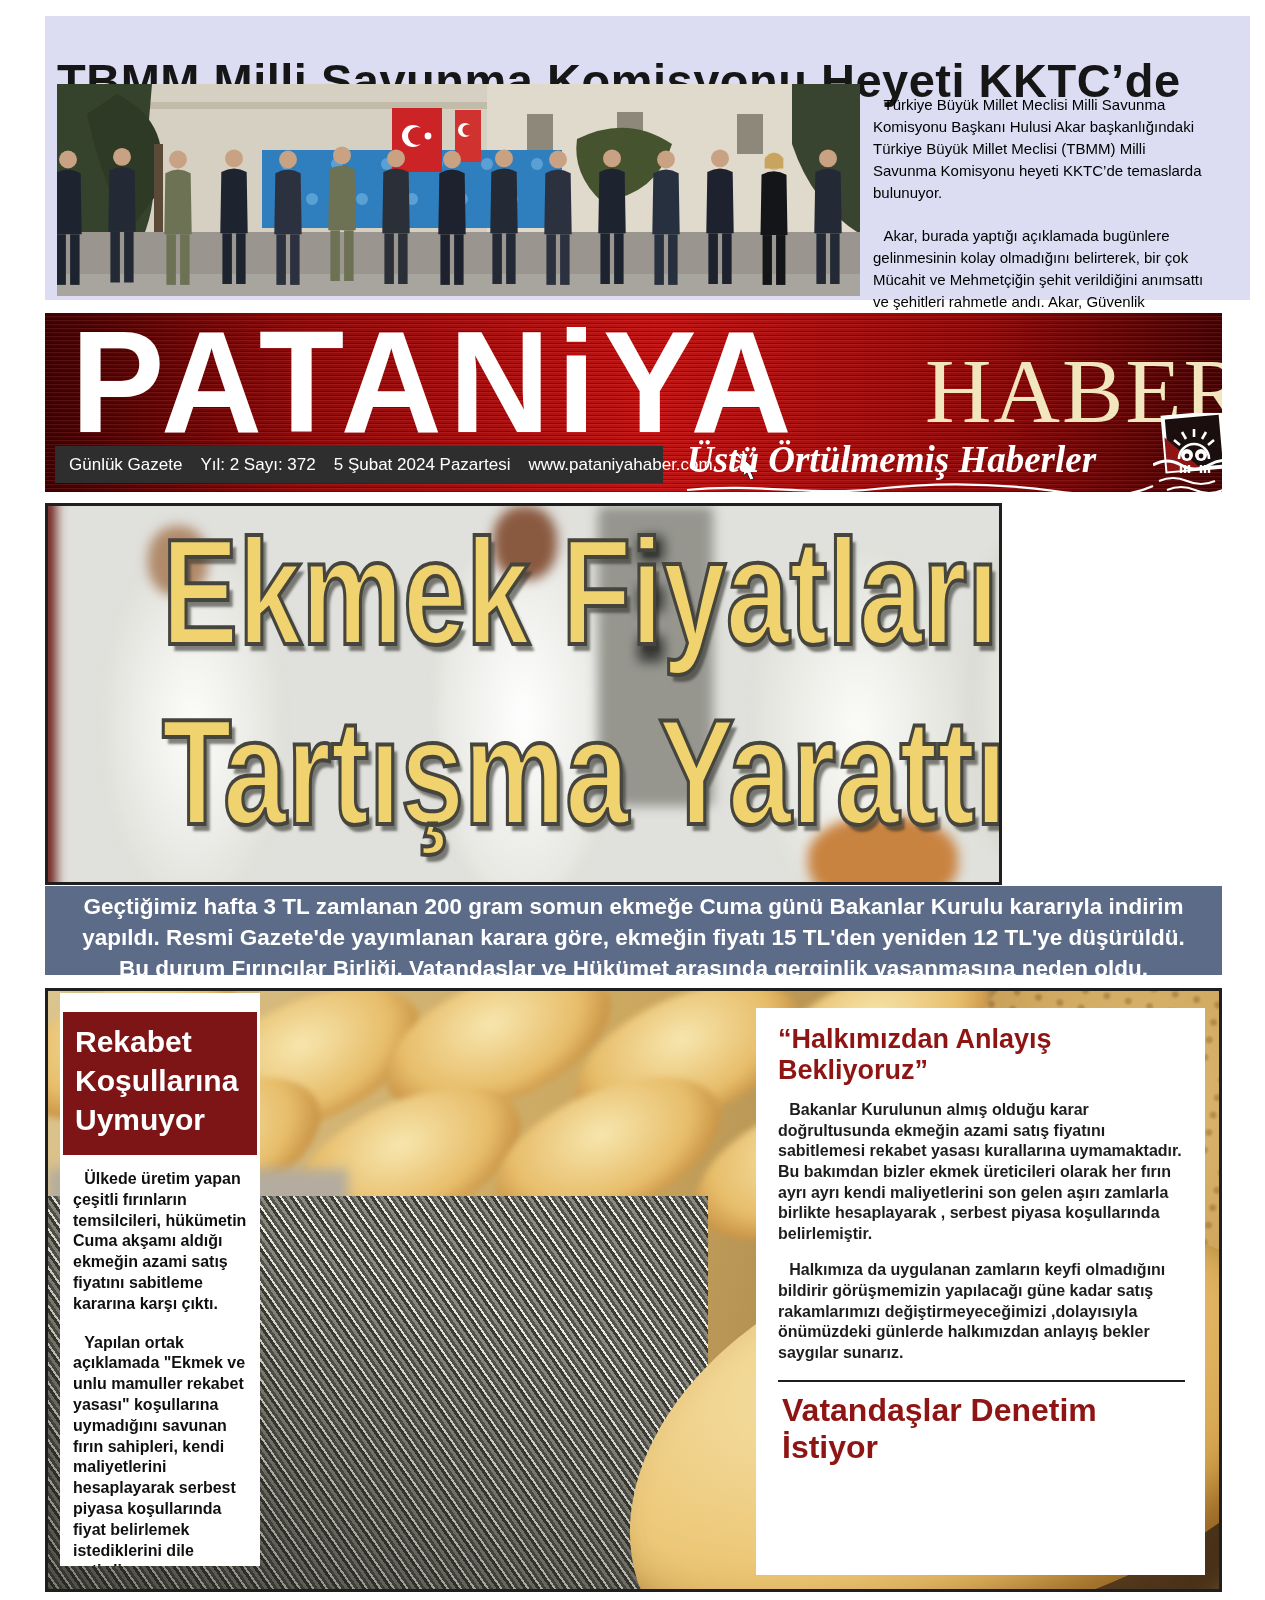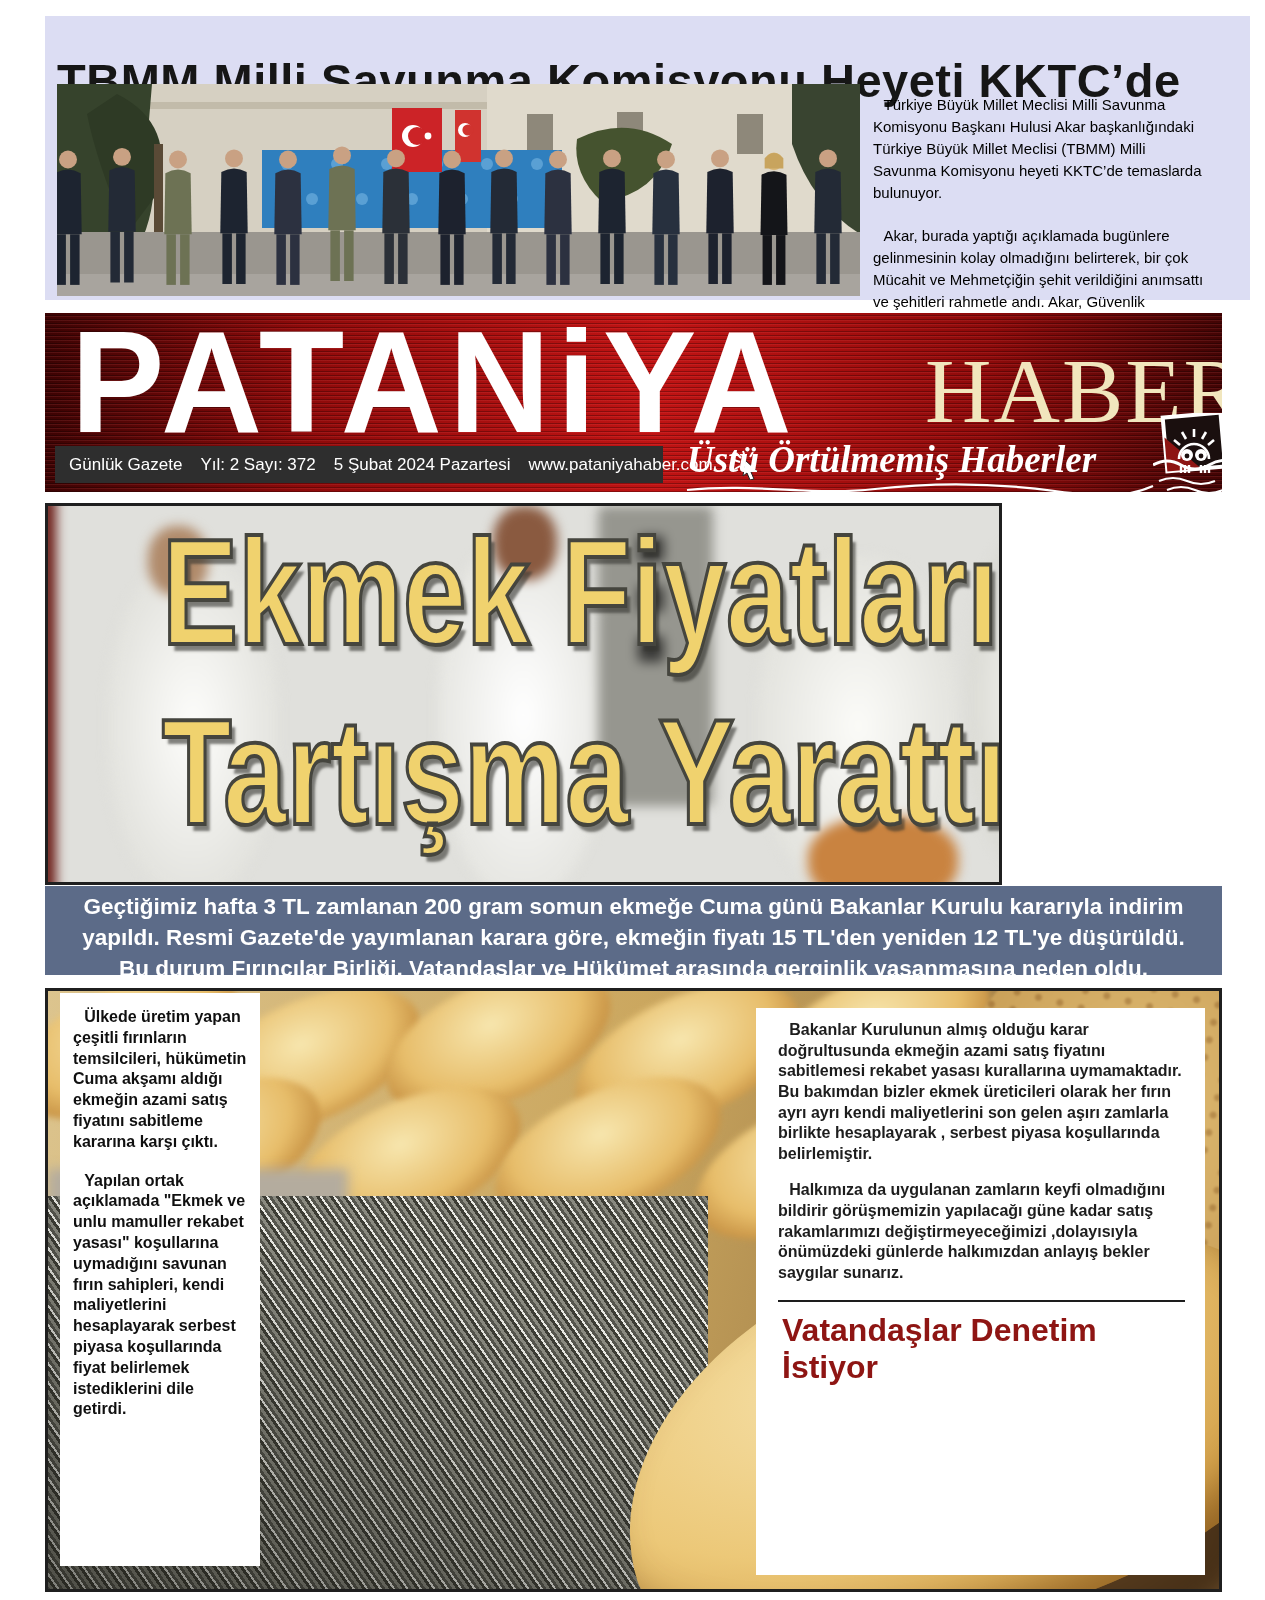--- a/index.html
+++ b/index.html
@@ -269,27 +269,29 @@
       <div class="loaf" style="left:440px;top:100px;"></div>
       <div class="loaf" style="left:640px;top:115px;"></div>
       <div class="concrete"></div>
       <div class="mesh"></div>
       <div class="tall-loaf"></div>
       <div class="dark-corner"></div>
       <div class="big-loaf"></div>
     </div>
 
     <article class="left-box">
+      <div class="left-title-box">Rekabet Koşullarına Uymuyor</div>
       <div class="left-body">
         <p>Ülkede üretim yapan çeşitli fırınların temsilcileri, hükümetin Cuma akşamı aldığı ekmeğin azami satış fiyatını sabitleme kararına karşı çıktı.</p>
         <p>Yapılan ortak açıklamada "Ekmek ve unlu mamuller rekabet yasası" koşullarına uymadığını savunan fırın sahipleri, kendi maliyetlerini hesaplayarak serbest piyasa koşullarında fiyat belirlemek istediklerini dile getirdi.</p>
       </div>
     </article>
 
     <article class="right-box">
+      <div class="r-title">“Halkımızdan Anlayış Bekliyoruz”</div>
       <p>Bakanlar Kurulunun almış olduğu karar doğrultusunda  ekmeğin azami satış fiyatını sabitlemesi rekabet yasası kurallarına uymamaktadır. Bu bakımdan bizler ekmek üreticileri olarak her fırın ayrı ayrı kendi maliyetlerini son gelen aşırı zamlarla birlikte hesaplayarak , serbest piyasa koşullarında belirlemiştir.</p>
       <p>Halkımıza da uygulanan zamların keyfi olmadığını bildirir görüşmemizin  yapılacağı güne kadar satış rakamlarımızı değiştirmeyeceğimizi ,dolayısıyla önümüzdeki günlerde halkımızdan anlayış bekler saygılar sunarız.</p>
       <hr class="r-rule">
       <div class="r-title r-title2">Vatandaşlar Denetim İstiyor</div>
 
     </article>
   </section>
 
 </div>
 

